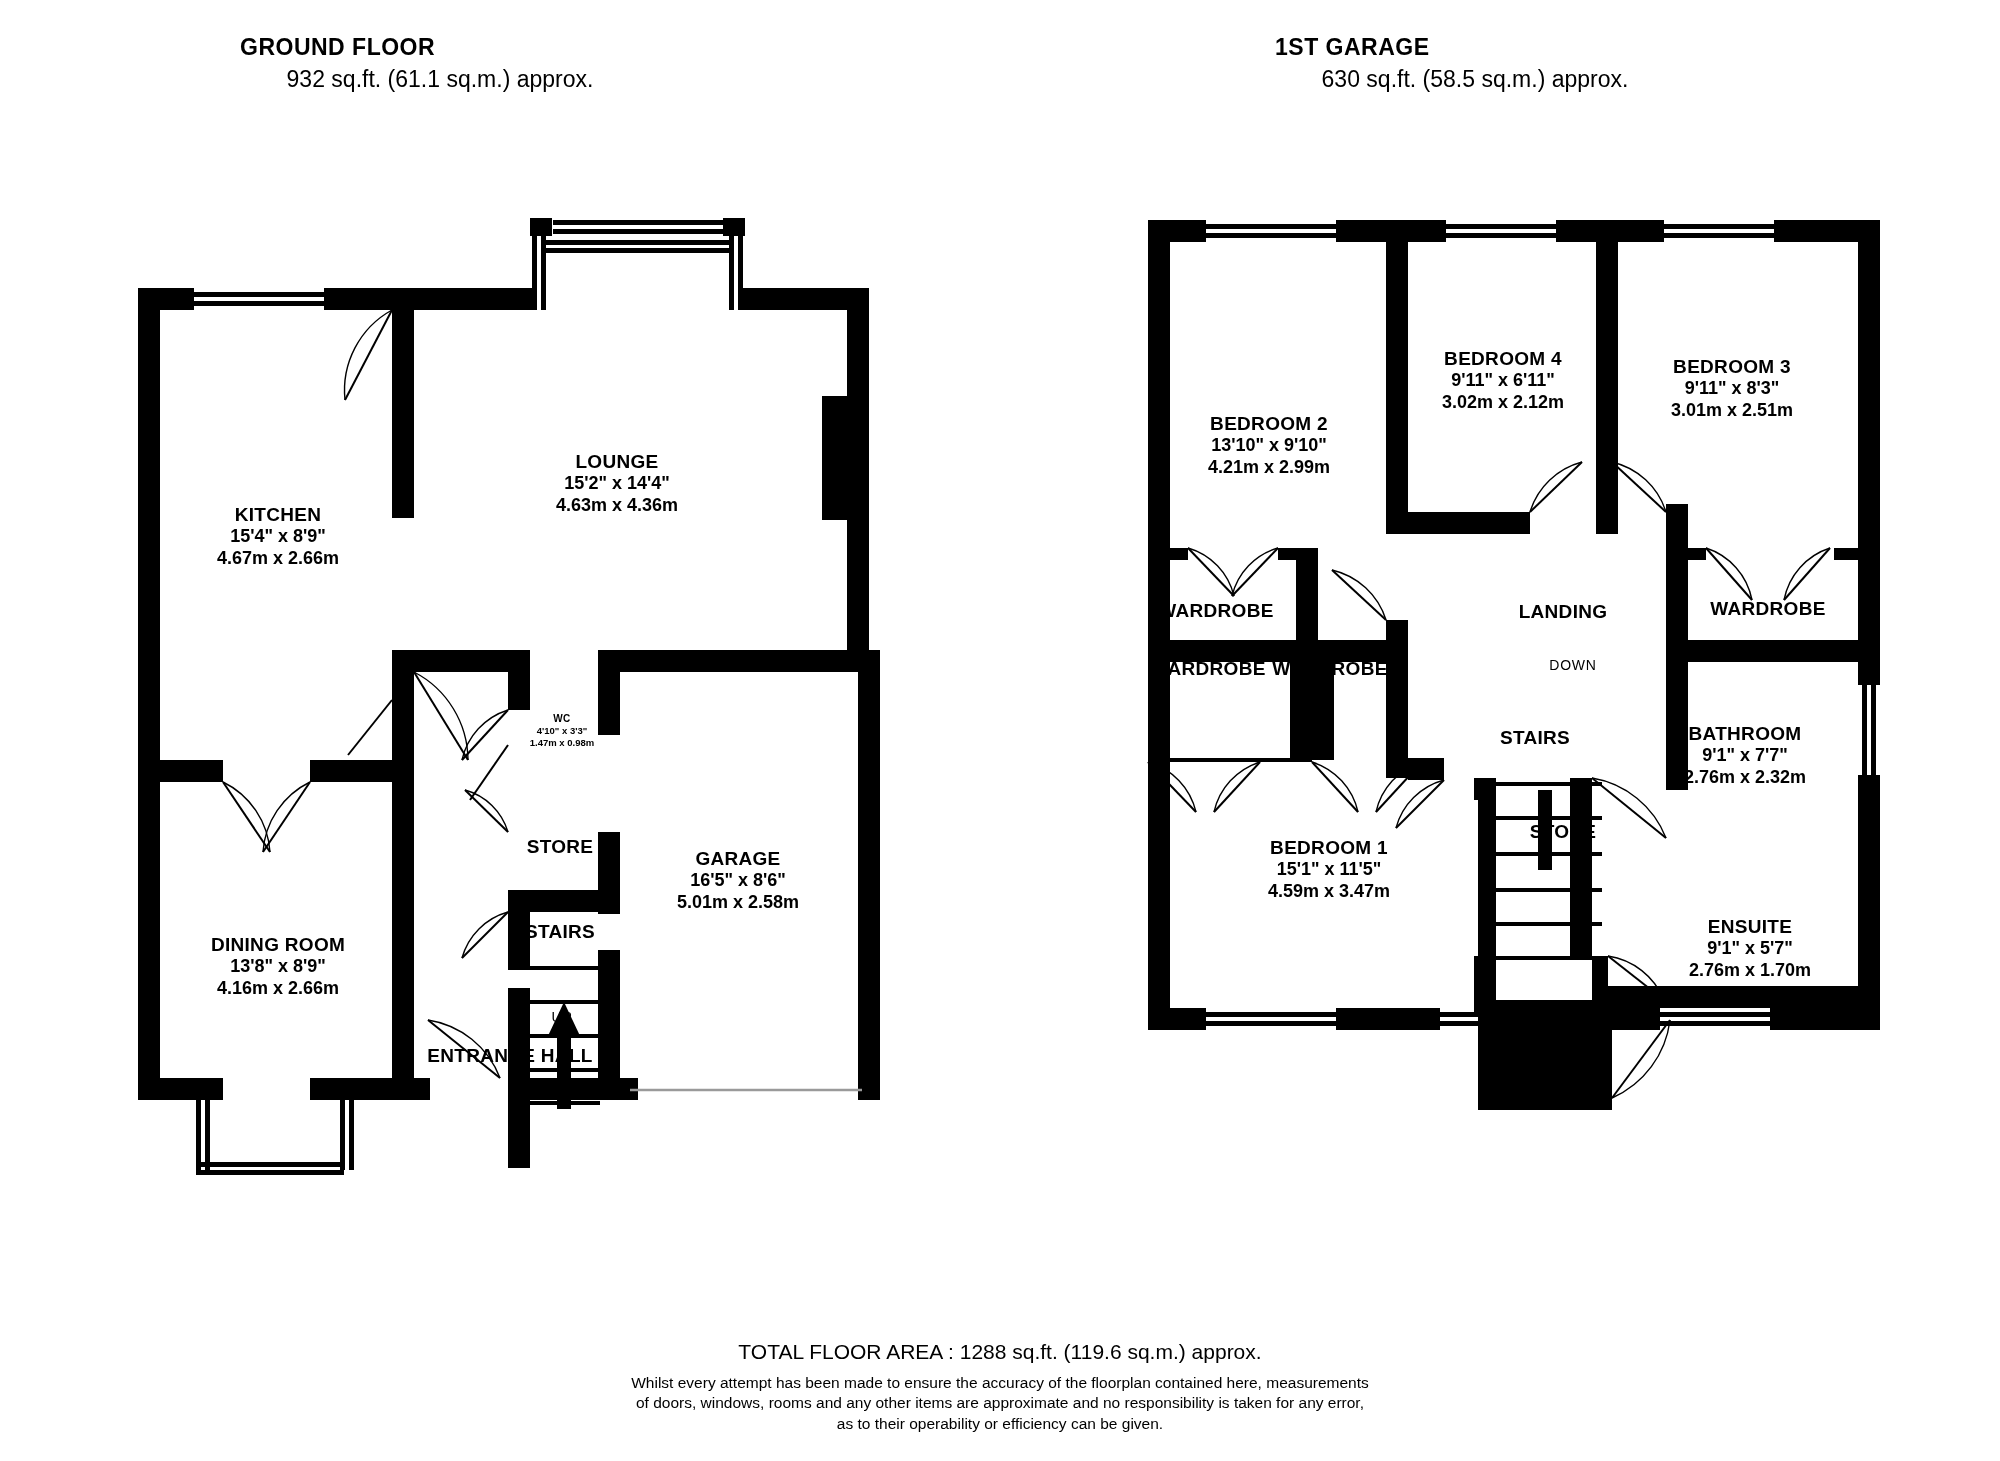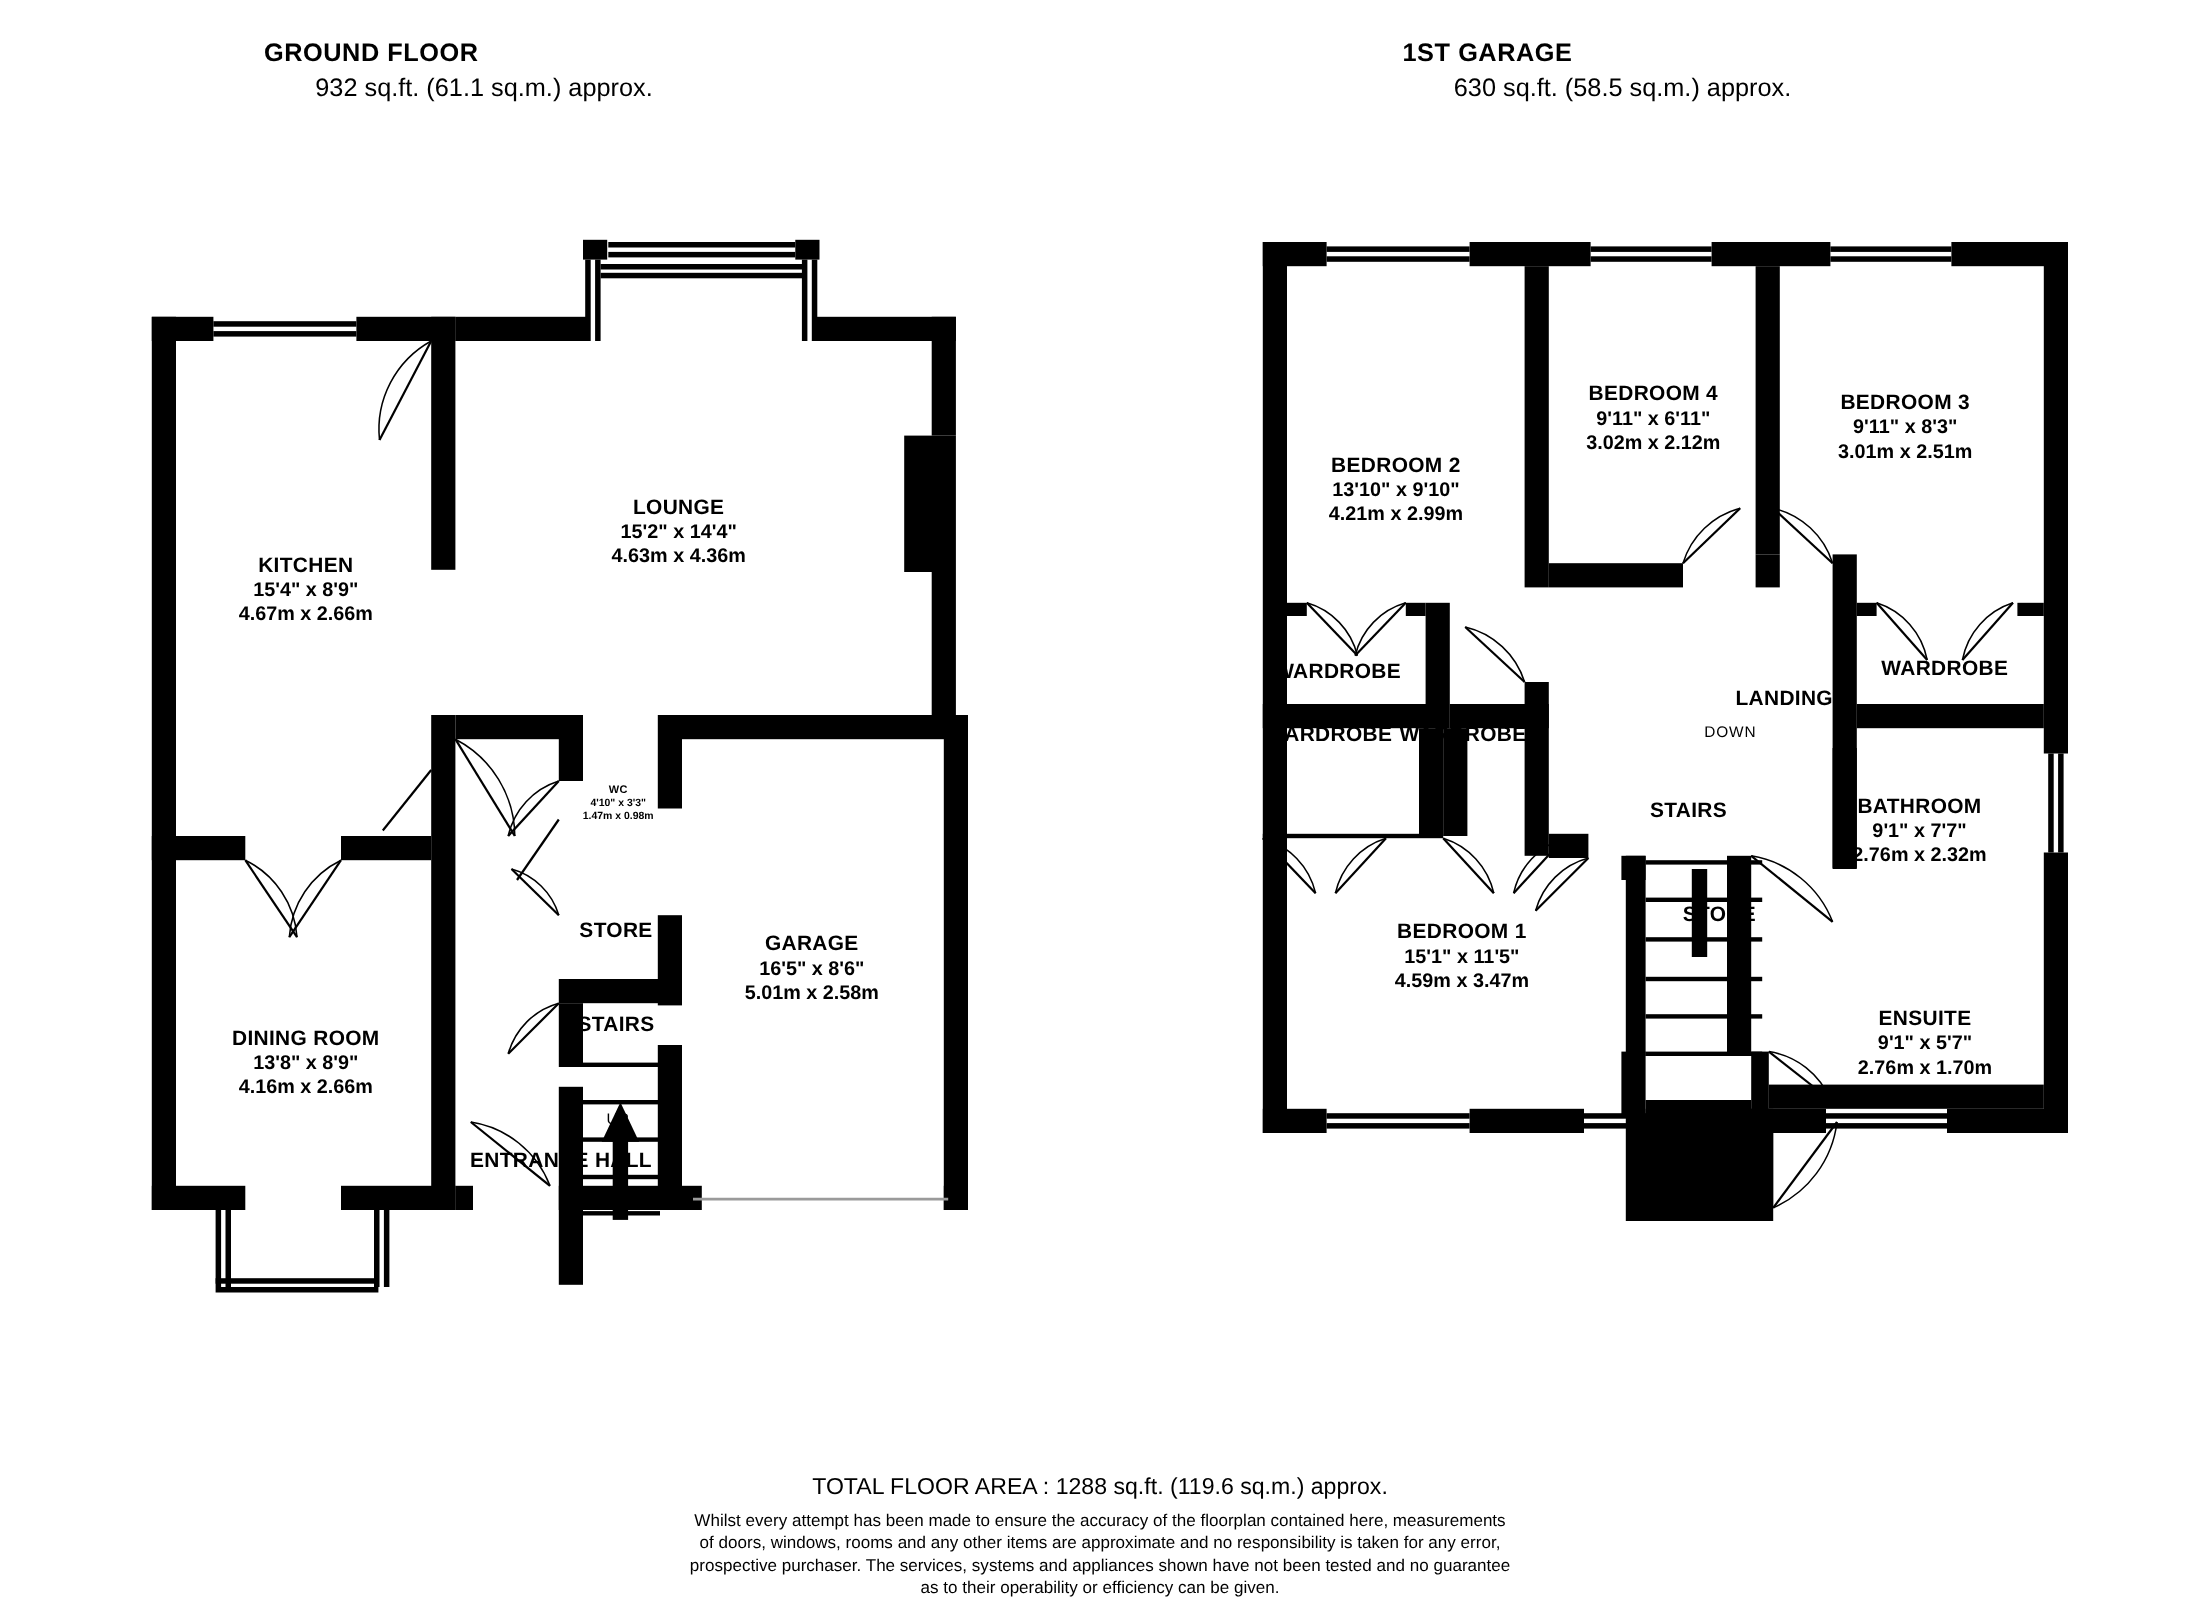--- a/index.html
+++ b/index.html
@@ -413,27 +413,26 @@
 <div class="room-label" style="left:1750px; top:915px;">
   <div class="nm">ENSUITE</div>
   <div class="d1">9'1"  x 5'7"</div>
   <div class="d2">2.76m  x 1.70m</div>
 </div>
 
 <div class="plain-label" style="left:1216px; top:600px;">WARDROBE</div>
 <div class="plain-label" style="left:1208px; top:658px;">WARDROBE</div>
 <div class="plain-label" style="left:1330px; top:658px;">WARDROBE</div>
 <div class="plain-label" style="left:1768px; top:598px;">WARDROBE</div>
-<div class="plain-label" style="left:1622px; top:601px;margin-top:24px;">LANDING</div>
+<div class="plain-label" style="left:1563px; top:601px;">LANDING</div>
 <div class="plain-label" style="left:1535px; top:727px;">STAIRS</div>
 <div class="plain-label" style="left:1563px; top:821px;">STORE</div>
 <div class="tiny-label" style="left:1573px; top:657px;">DOWN</div>
 
 <div class="footer" style="top:1340px;">
   <div class="footer-total">TOTAL FLOOR AREA : 1288 sq.ft. (119.6 sq.m.) approx.</div>
   <div class="footer-disclaimer">
     <div>Whilst every attempt has been made to ensure the accuracy of the floorplan contained here, measurements</div>
     <div>of doors, windows, rooms and any other items are approximate and no responsibility is taken for any error,</div>
-    <div>prospective purchaser. The services, systems and appliances shown have not been tested and no guarantee</div>
     <div>as to their operability or efficiency can be given.</div>
   </div>
 
 </div>
 
 </body></html>

